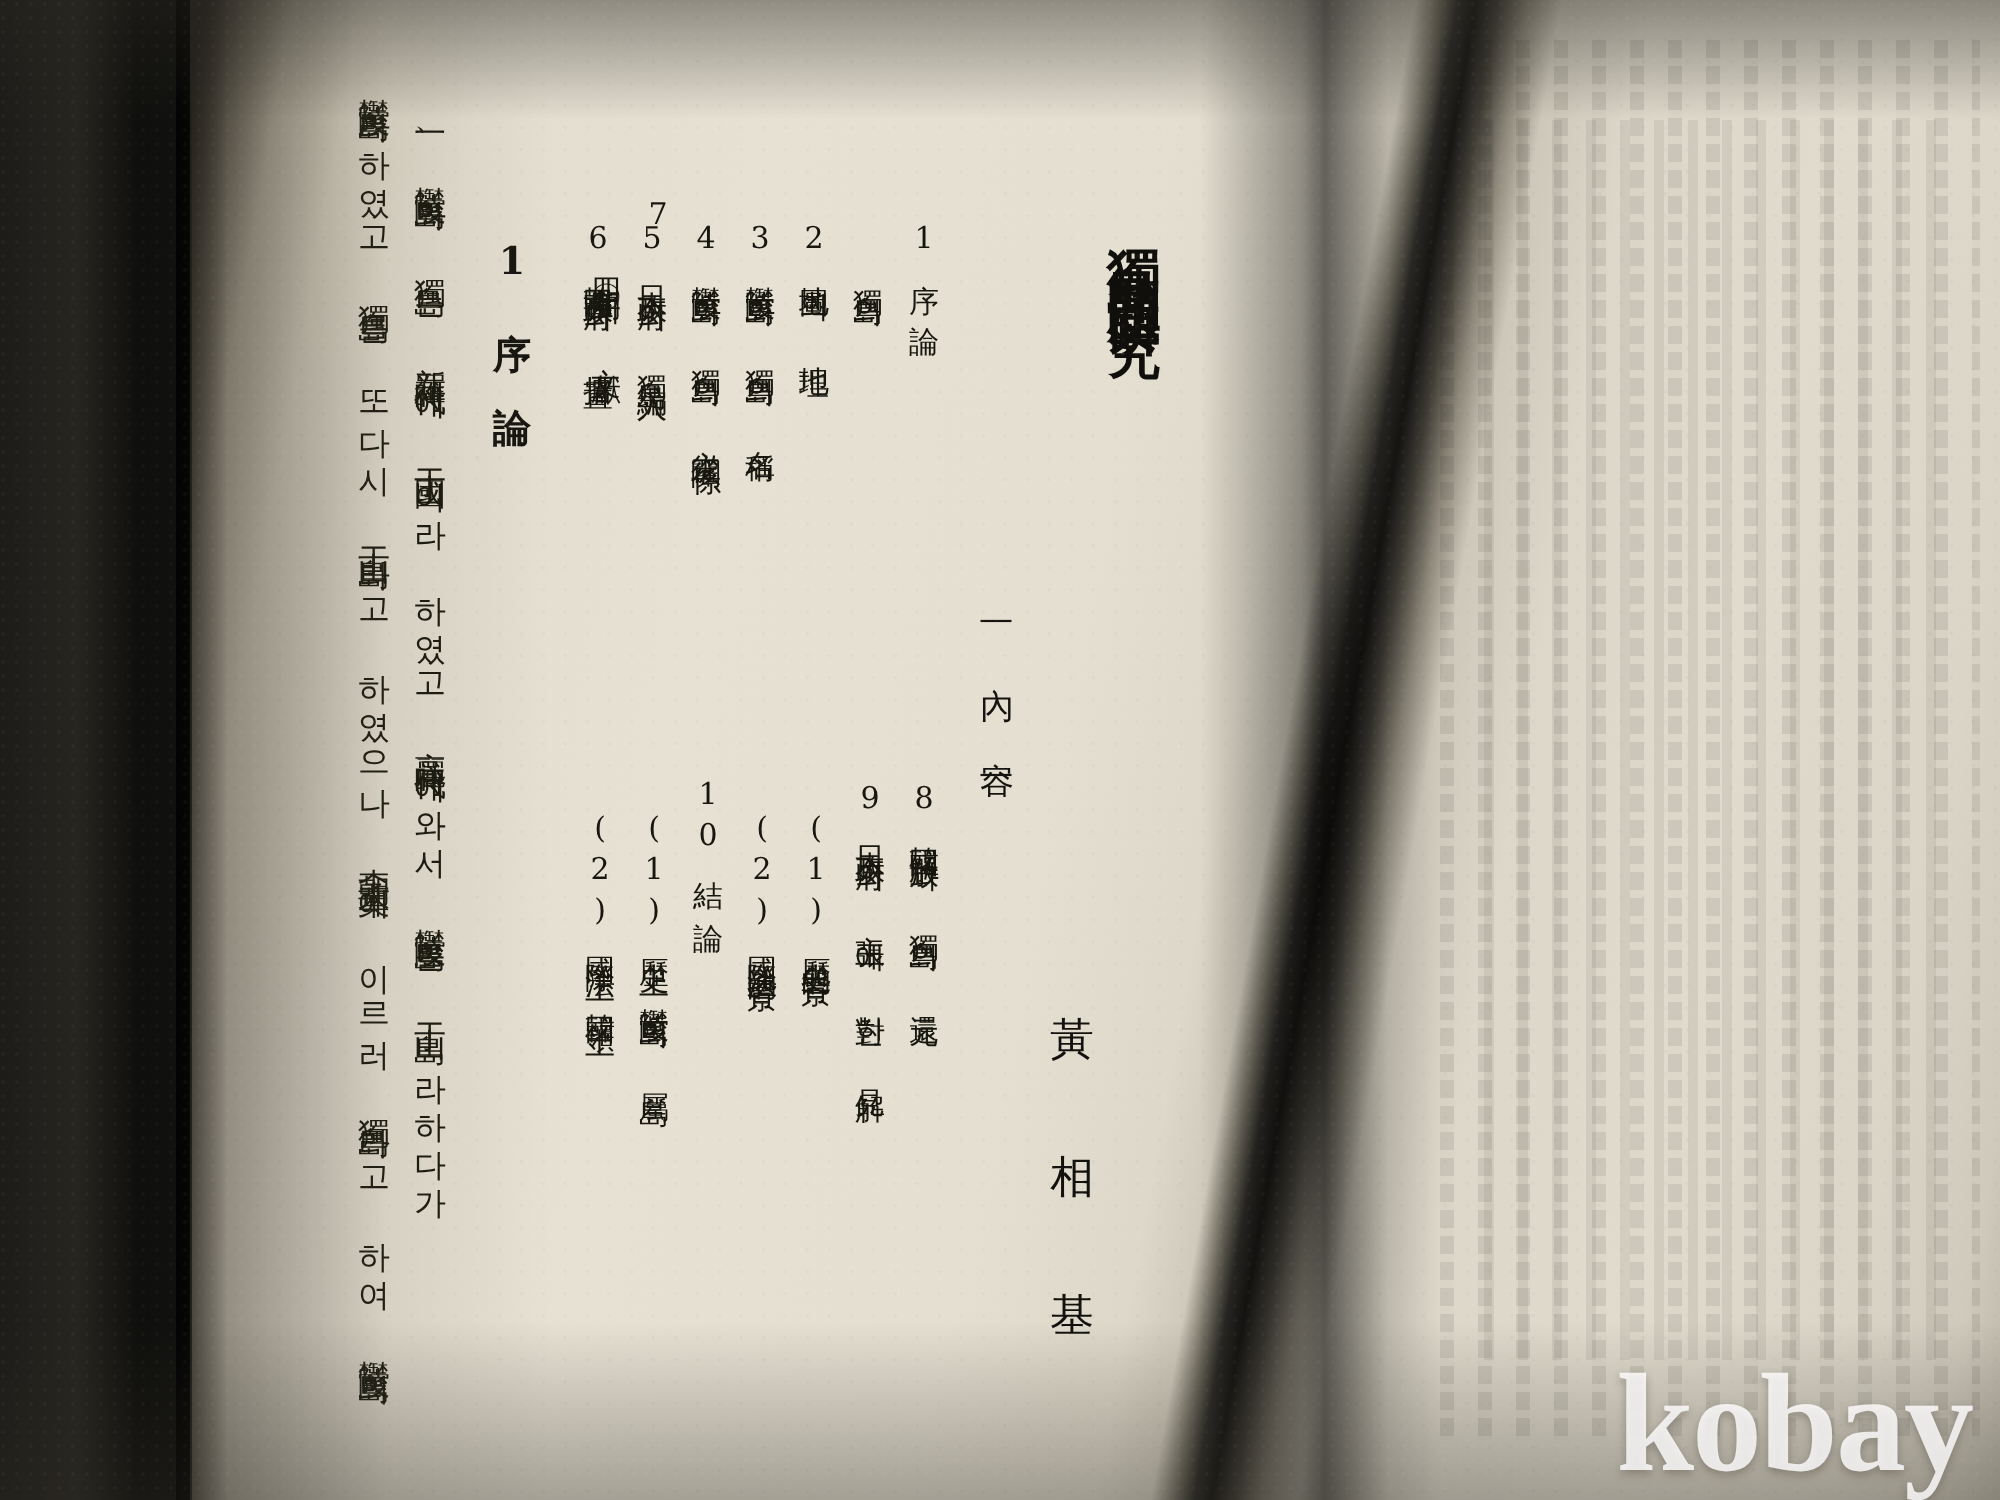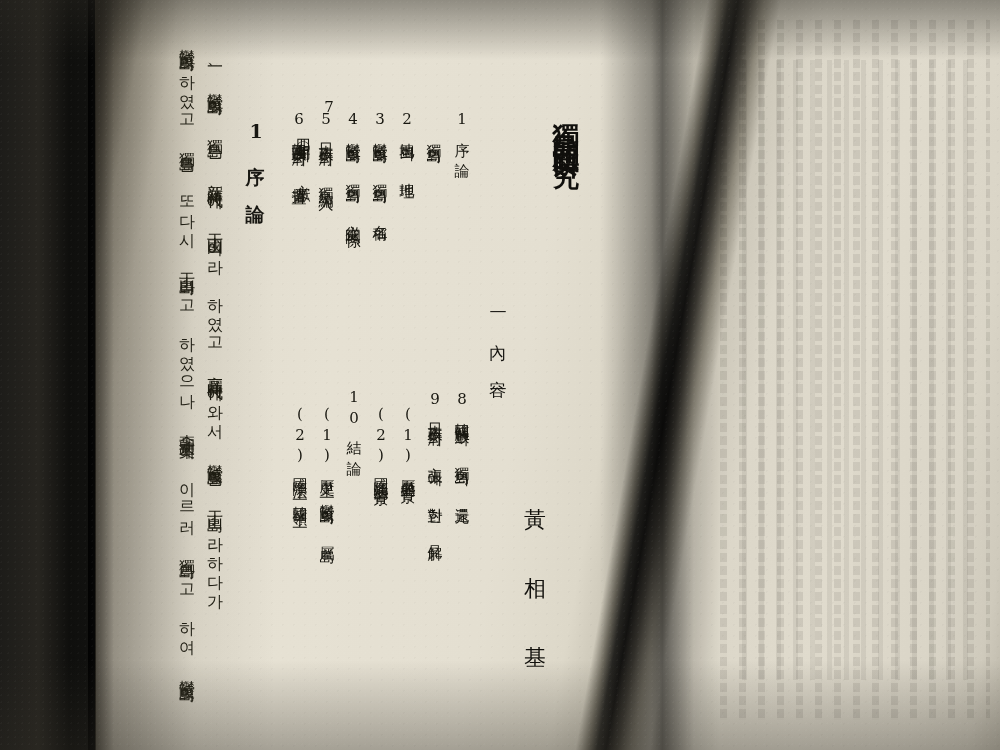--- a/index.html
+++ b/index.html
@@ -234,13 +234,14 @@
   </div>
   <div class="body-col" style="top:58px; left:204px;">一、鬱陵島와　獨島는　新羅時代에　于山國이라　하였고　高麗時代에와서　鬱陵島를　于山島　라하다가</div>
   <div class="body-col" style="top:36px; left:176px;">鬱陵島라하였고　獨島를　또다시　于山島라고　하였으나　李朝末葉에　이르러　獨島라고　하여　鬱陵島의</div>
 
   <div class="shade-left"></div>
   <div class="shade-gutter"></div>
   <div class="shade-top"></div>
   <div class="shade-bottom"></div>
   <div class="paper-noise"></div>
 
+  <div id="watermark">kobay</div>
 </div>
 
 </body></html>

